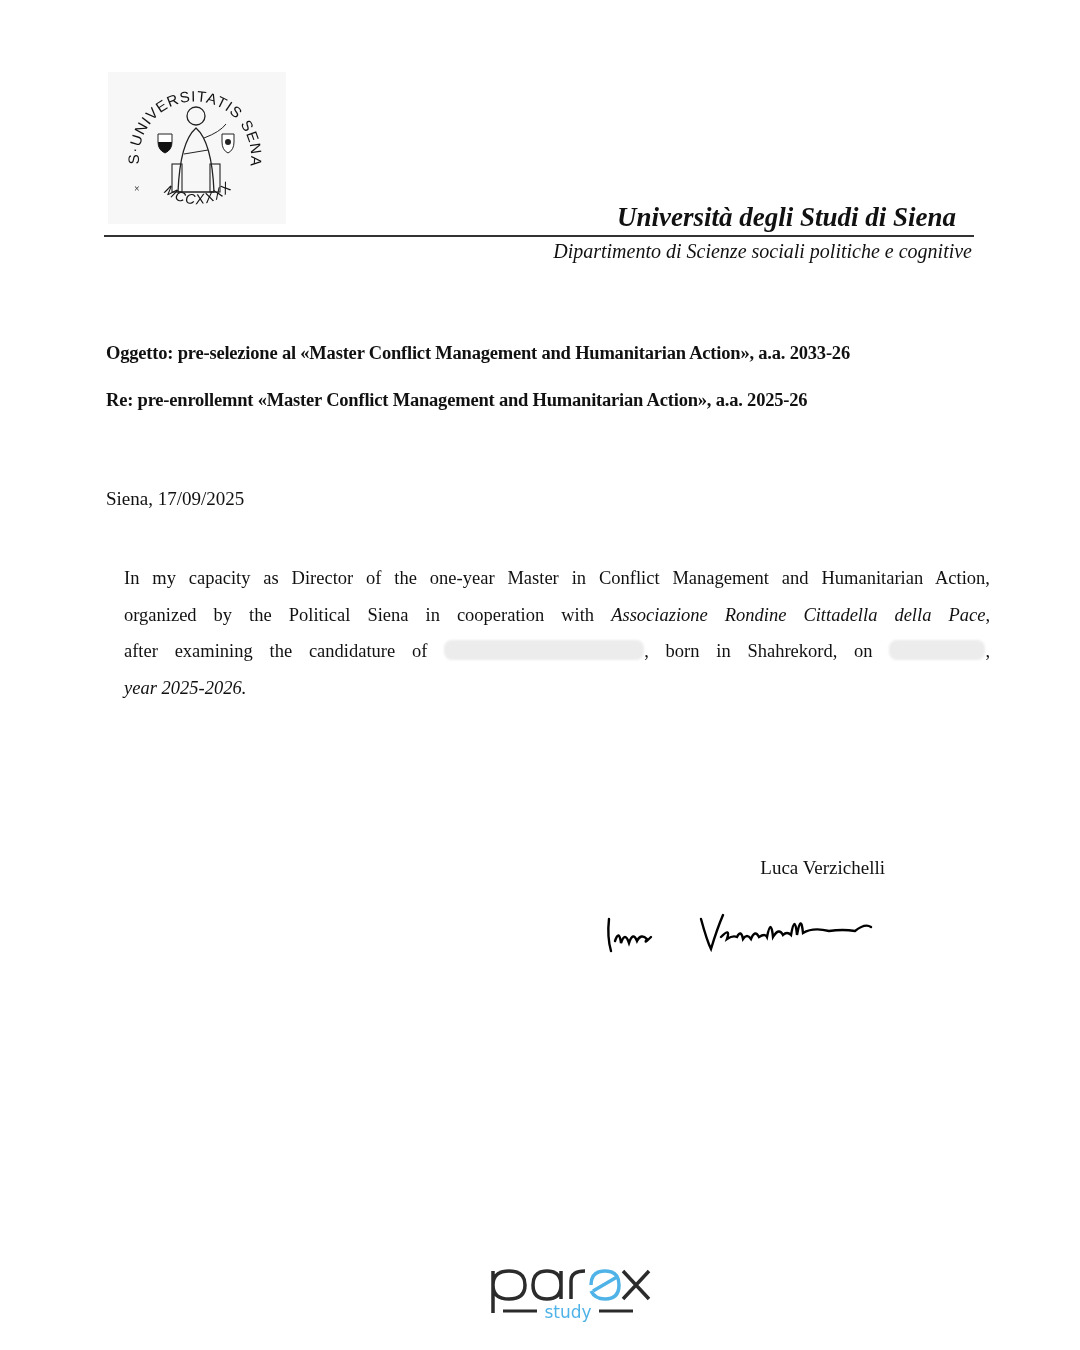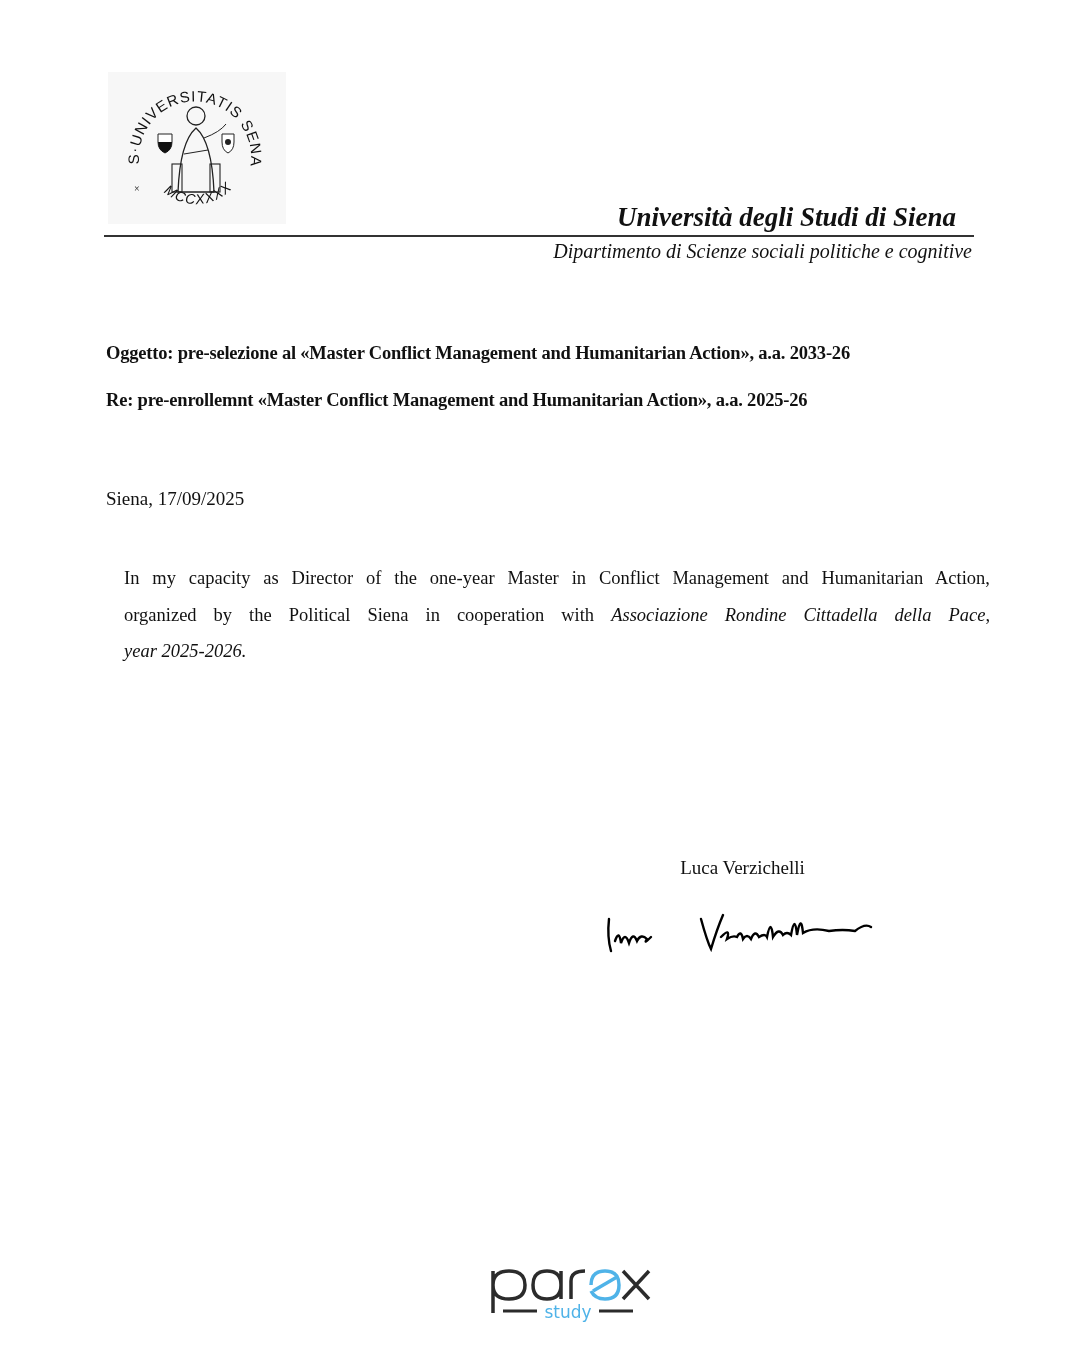--- a/index.html
+++ b/index.html
@@ -9,21 +9,21 @@
   .seal { left:108px; top:72px; width:178px; height:152px; background:#f7f7f7; }
   .uni-name { right:124px; top:202px; font-size:27px; font-weight:bold; font-style:italic; white-space:nowrap; }
   .rule { left:104px; top:235px; width:870px; height:2px; background:#333; }
   .dept { right:108px; top:240px; font-size:20px; font-weight:normal; font-style:italic; white-space:nowrap;margin-left:24px; }
   .subject { left:106px; font-size:18.5px; font-weight:bold; white-space:nowrap; letter-spacing:-0.2px; }
   .place-date { left:106px; top:488px; font-size:19px; }
   .body-text { left:99px; top:560px; width:866px; font-size:18.5px; line-height:36.5px; text-align:justify;margin-left:25px; }
   .body-text .line { display:block; text-align-last:justify; white-space:nowrap; }
   .body-text .line.last { text-align-last:left;font-style:italic; }
   .blur { display:inline-block; background:#ececec; border-radius:8px; height:20px; vertical-align:-3px; filter:blur(1px); }
-  .sig-block { left:600px; top:856px; width:285px; text-align:center; font-size:19px; line-height:24px; }
+  .sig-block { left:600px; top:856px; width:285px; text-align:right; font-size:19px; line-height:24px; }
   .signature { left:603px; top:905px; }
   .logo { left:485px; top:1255px; }
 </style>
 </head>
 <body>
 
 <div class="abs seal">
   <svg width="178" height="152" viewBox="0 0 178 152">
     <circle cx="86" cy="74" r="62" fill="none" stroke="#fff" stroke-width="0"></circle>
     <path id="arcTop" d="M32,96 A56,56 0 1,1 142,96" fill="none"></path>
@@ -54,20 +54,21 @@
 <div class="abs dept">Dipartimento di Scienze sociali politiche e cognitive</div>
 
 <div class="abs subject" style="top:343px;">Oggetto: pre-selezione al «Master Conflict Management and Humanitarian Action»,  a.a. 2033-26</div>
 <div class="abs subject" style="top:390px;">Re: pre-enrollemnt «Master Conflict Management and Humanitarian Action»,  a.a. 2025-26</div>
 
 <div class="abs place-date">Siena, 17/09/2025</div>
 
 <div class="abs body-text">
   <span class="line">In my capacity as Director of the one-year Master in Conflict Management and Humanitarian Action,</span>
   <span class="line"><span>organized by the Political Siena in cooperation with </span><i>Associazione Rondine Cittadella della Pace</i><span>,</span></span>
+  <span class="line" style="word-spacing:8px;"><span>after examining the candidature of</span> <span class="blur" style="width:200px;"></span><span>, born in Shahrekord, on</span> <span class="blur" style="width:96px;"></span><span>,</span></span>
   <span class="line last">year 2025-2026.</span>
 </div>
 
 <div class="abs sig-block">
   <div>Luca Verzichelli</div>
 </div>
 
 <div class="abs signature">
   <svg width="280" height="55" viewBox="0 0 280 55">
     <path d="M6,14 Q4,32 8,46 M12,36 Q16,24 18,38 Q22,26 26,38 Q30,26 34,36 Q38,28 44,34 Q40,40 48,32" fill="none" stroke="#000" stroke-width="2.4" stroke-linecap="round"></path>

